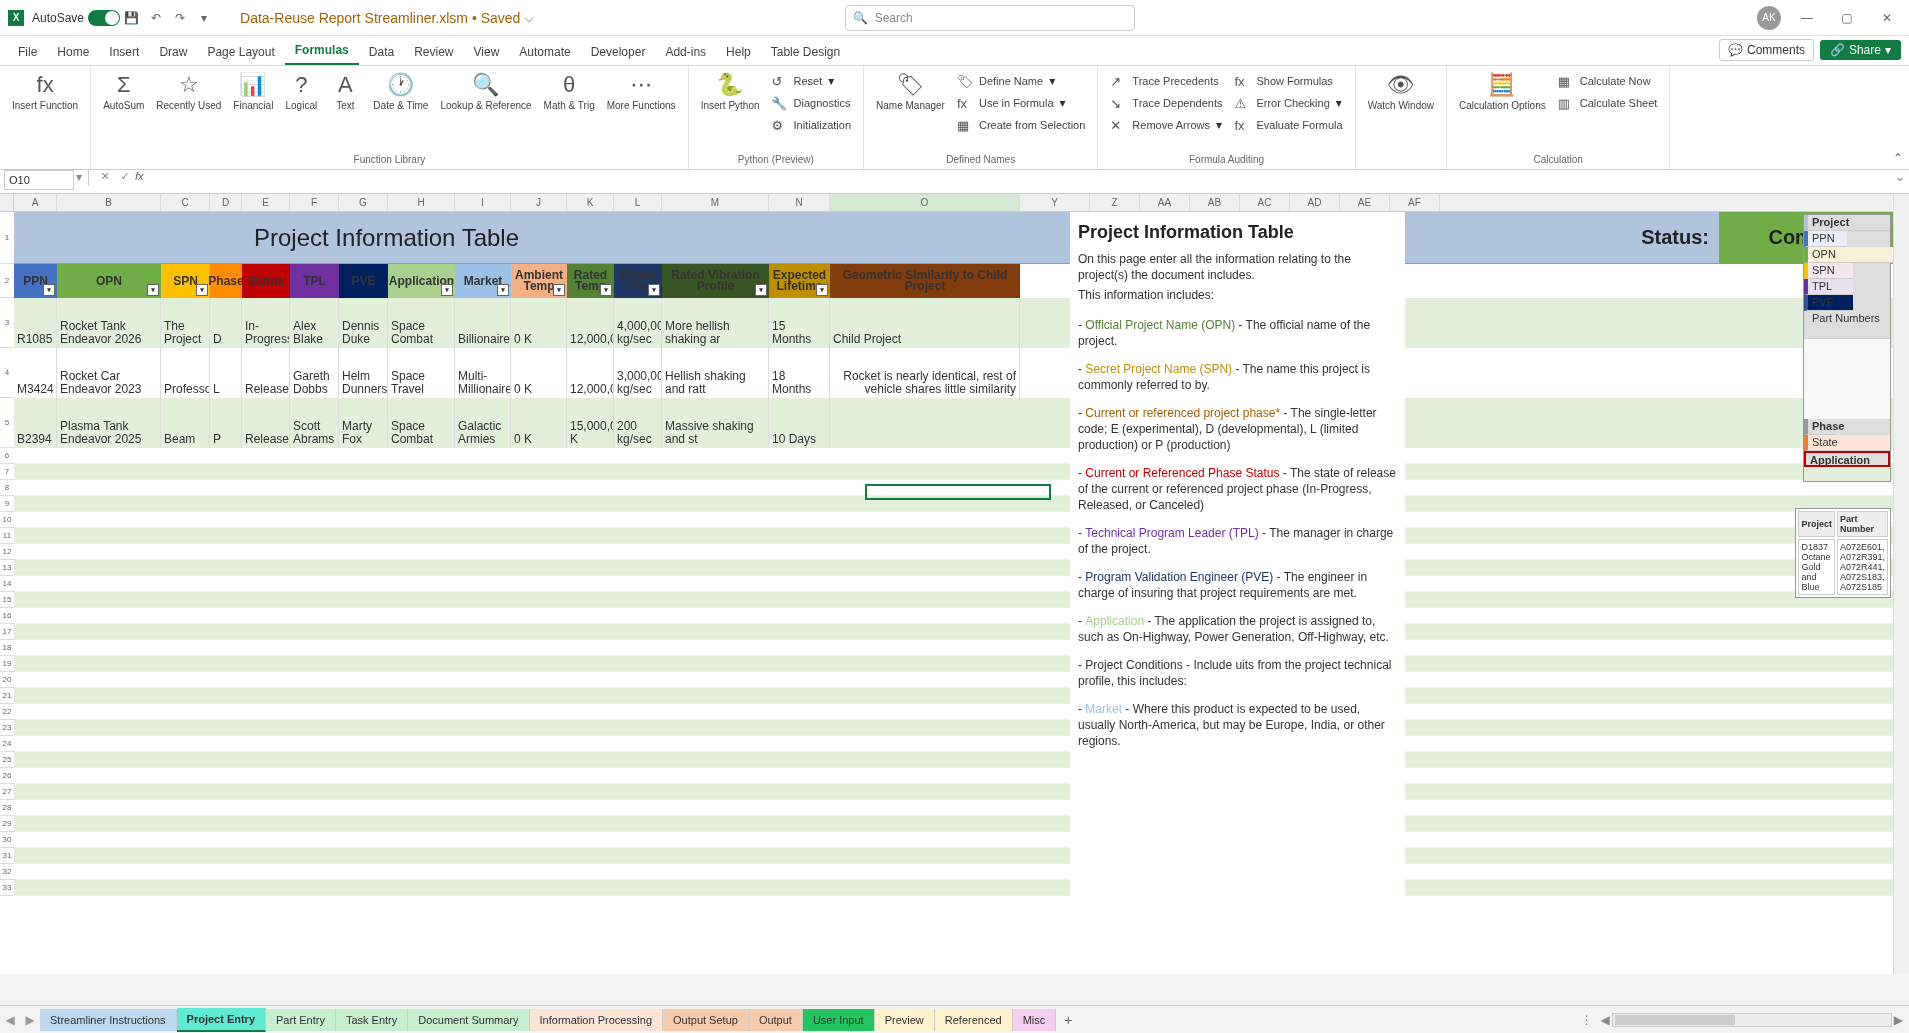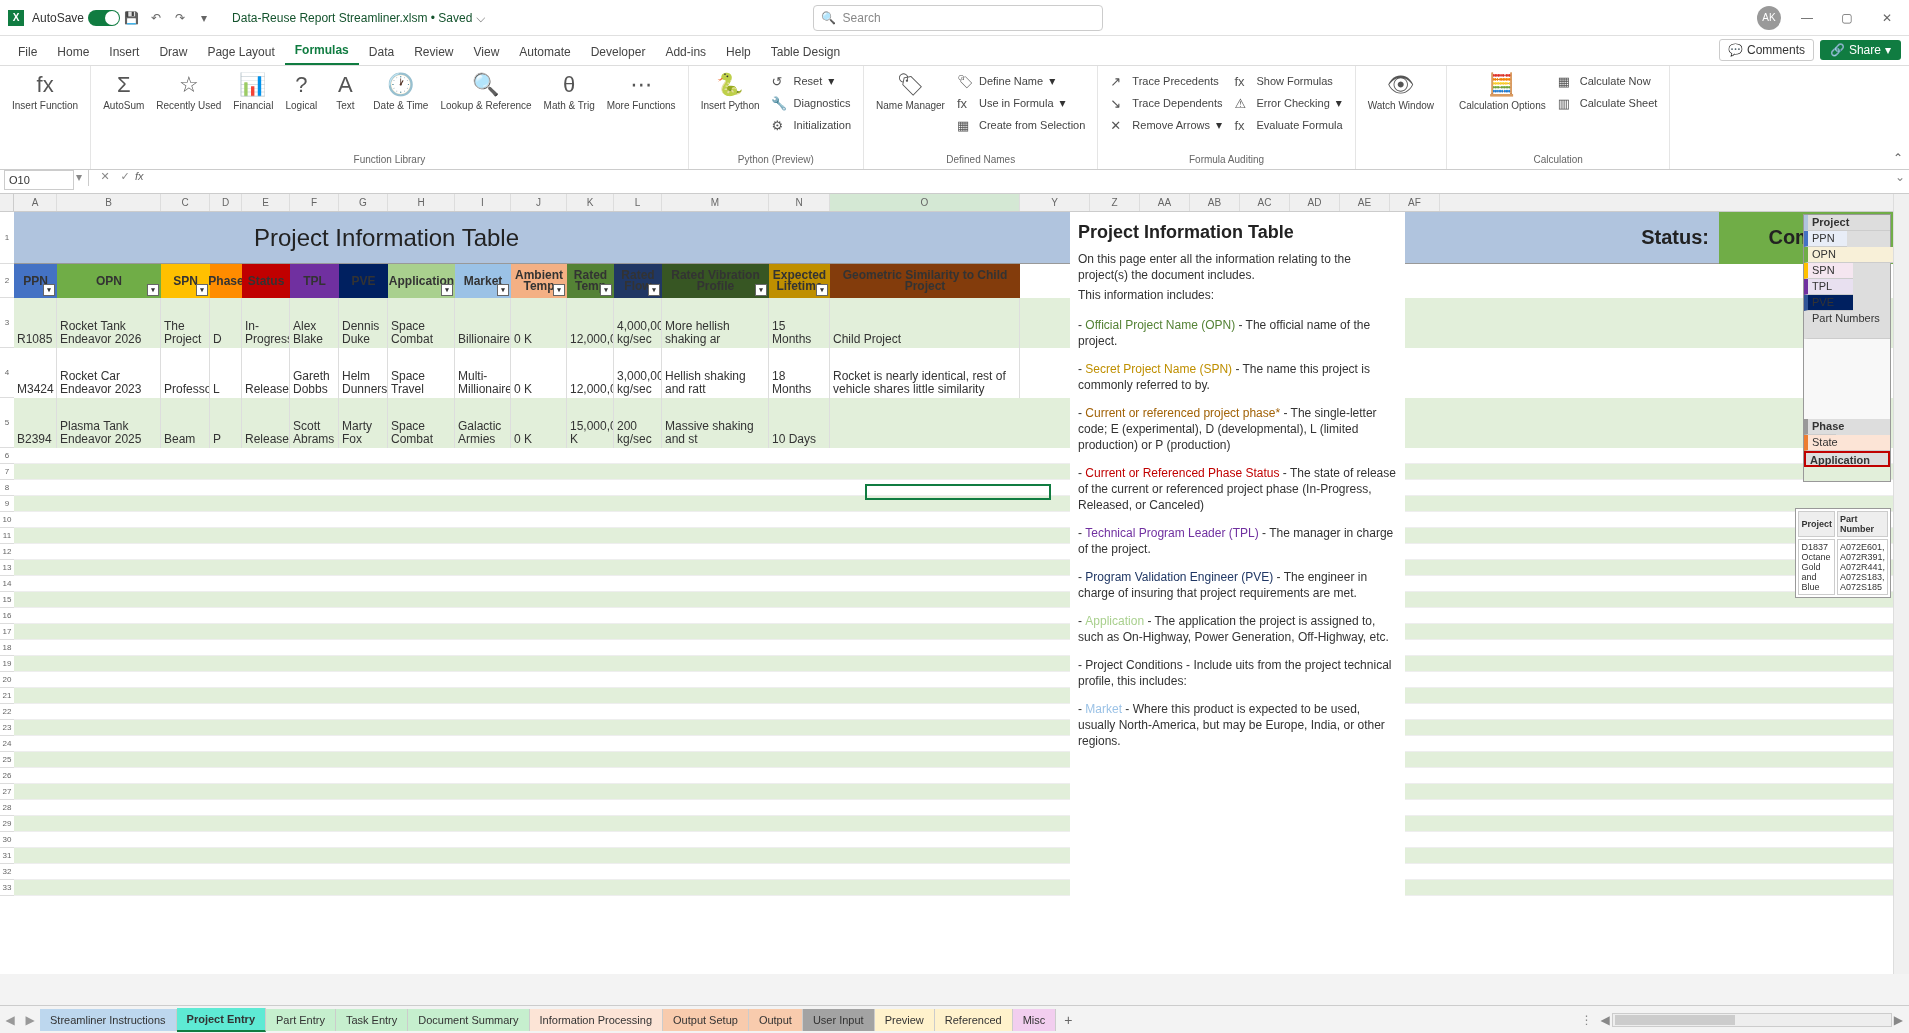--- a/index.html
+++ b/index.html
@@ -3,21 +3,21 @@
 <meta charset="utf-8">
 <style>
 *{margin:0;padding:0;box-sizing:border-box;font-family:"Segoe UI",Arial,sans-serif;font-size:12px;color:#333}
 body{background:#f3f3f3;overflow:hidden;width:1909px;height:1033px;position:relative}
 .titlebar{height:36px;background:#fff;display:flex;align-items:center;padding:0 8px;border-bottom:1px solid #e0e0e0}
 .excel-icon{width:16px;height:16px;background:#107c41;color:#fff;display:flex;align-items:center;justify-content:center;font-weight:bold;font-size:10px;margin-right:8px}
 .autosave{display:flex;align-items:center;gap:4px;font-size:11px}
 .toggle-on{width:32px;height:16px;background:#107c41;border-radius:8px;position:relative}
 .toggle-on::after{content:"";position:absolute;right:1px;top:1px;width:14px;height:14px;background:#fff;border-radius:50%}
 .qat-btn{width:24px;height:24px;display:flex;align-items:center;justify-content:center;color:#666;cursor:pointer}
-.doc-title{margin-left:16px;font-size:12px;color:#14532d}
+.doc-title{margin-left:24px;font-size:14px;color:#a16207}
 .search-box{margin-left:auto;margin-right:auto;width:290px;height:26px;border:1px solid #ccc;border-radius:4px;display:flex;align-items:center;padding:0 8px;gap:6px;color:#888}
 .title-right{margin-left:auto;display:flex;align-items:center;gap:12px}
 .avatar{width:24px;height:24px;border-radius:50%;background:#999;color:#fff;display:flex;align-items:center;justify-content:center;font-size:10px}
 .win-btn{width:28px;height:28px;display:flex;align-items:center;justify-content:center;color:#666}
 
 .tabs{height:30px;background:#fff;display:flex;align-items:flex-end;padding:0 8px;border-bottom:1px solid #ddd}
 .tab{padding:6px 10px;font-size:12px;color:#444;cursor:pointer}
 .tab.active{border-bottom:2px solid #107c41;font-weight:600;color:#107c41}
 .tab-right{margin-left:auto;display:flex;gap:6px;align-items:center;padding-bottom:4px}
 .comments-btn{border:1px solid #ccc;padding:3px 8px;border-radius:3px;display:flex;align-items:center;gap:4px;font-size:11px}
@@ -102,21 +102,21 @@
 .nav-item.appln{border-left-color:#c00000;border:2px solid #c00000;font-weight:600}
 
 .small-table{position:absolute;top:296px;right:18px;width:88px;border:1px solid #999;font-size:9px;background:#fff}
 .small-table th{background:#eee;border:1px solid #ccc;padding:2px;font-size:9px;text-align:left}
 .small-table td{border:1px solid #ccc;padding:2px;font-size:9px;line-height:10px;vertical-align:top}
 
 .sheet-tabs{position:absolute;bottom:0;left:0;right:0;height:28px;background:#f3f3f3;display:flex;align-items:center;border-top:1px solid #ccc}
 .st-nav{width:20px;text-align:center;color:#999;cursor:pointer}
 .st-tab{padding:5px 10px;font-size:11px;border-right:1px solid #ccc;background:#fff;cursor:pointer}
 .st-tab.active{background:#5eead4;border-bottom:2px solid #107c41;font-weight:600}
-.st-blue{background:#bdd7ee}.st-green{background:#c6efce}.st-peach{background:#fce4d6}.st-orange{background:#f8cbad}.st-lime{background:#a3a3a3}.st-yellow{background:#fff2cc}.st-pink{background:#f2ceef}
+.st-blue{background:#bdd7ee}.st-green{background:#c6efce}.st-peach{background:#fce4d6}.st-orange{background:#f8cbad}.st-lime{background:#22c55e}.st-yellow{background:#fff2cc}.st-pink{background:#f2ceef}
 .st-add{width:24px;text-align:center;color:#666;cursor:pointer;font-size:14px}
 .st-scroll{margin-left:auto;display:flex;align-items:center;gap:2px;padding-right:6px}
 .hscroll-track{width:280px;height:14px;background:#eee;border:1px solid #ccc;position:relative}
 .hscroll-thumb{position:absolute;left:2px;top:1px;width:120px;height:10px;background:#ccc}
 
 .vscroll{position:absolute;right:0;top:194px;width:16px;height:780px;background:#f0f0f0;border-left:1px solid #ddd}
 </style>
 </head>
 <body>
 
@@ -502,21 +502,21 @@
             <div class="td" style="width: 48px;">Released</div>
             <div class="td" style="width: 49px;">Gareth Dobbs</div>
             <div class="td" style="width: 49px;">Helm Dunnerson</div>
             <div class="td" style="width: 67px;">Space Travel</div>
             <div class="td" style="width: 56px;">Multi-Millionaires</div>
             <div class="td" style="width: 56px;">0 K</div>
             <div class="td" style="width: 47px;">12,000,000K</div>
             <div class="td" style="width: 48px;">3,000,000 kg/sec</div>
             <div class="td" style="width: 107px;">Hellish shaking and ratt</div>
             <div class="td" style="width: 61px;">18 Months</div>
-            <div class="td" style="width: 190px;">Rocket is nearly identical, rest of vehicle shares little similarity</div>
+            <div class="td" style="width: 190px; text-align: right;">Rocket is nearly identical, rest of vehicle shares little similarity</div>
           </div>
           <div class="data-row odd">
             <div class="td" style="width: 43px;">B2394</div>
             <div class="td" style="width: 104px;">Plasma Tank Endeavor 2025</div>
             <div class="td" style="width: 49px;">Beam</div>
             <div class="td" style="width: 32px;">P</div>
             <div class="td" style="width: 48px;">Released</div>
             <div class="td" style="width: 49px;">Scott Abrams</div>
             <div class="td" style="width: 49px;">Marty Fox</div>
             <div class="td" style="width: 67px;">Space Combat</div>

